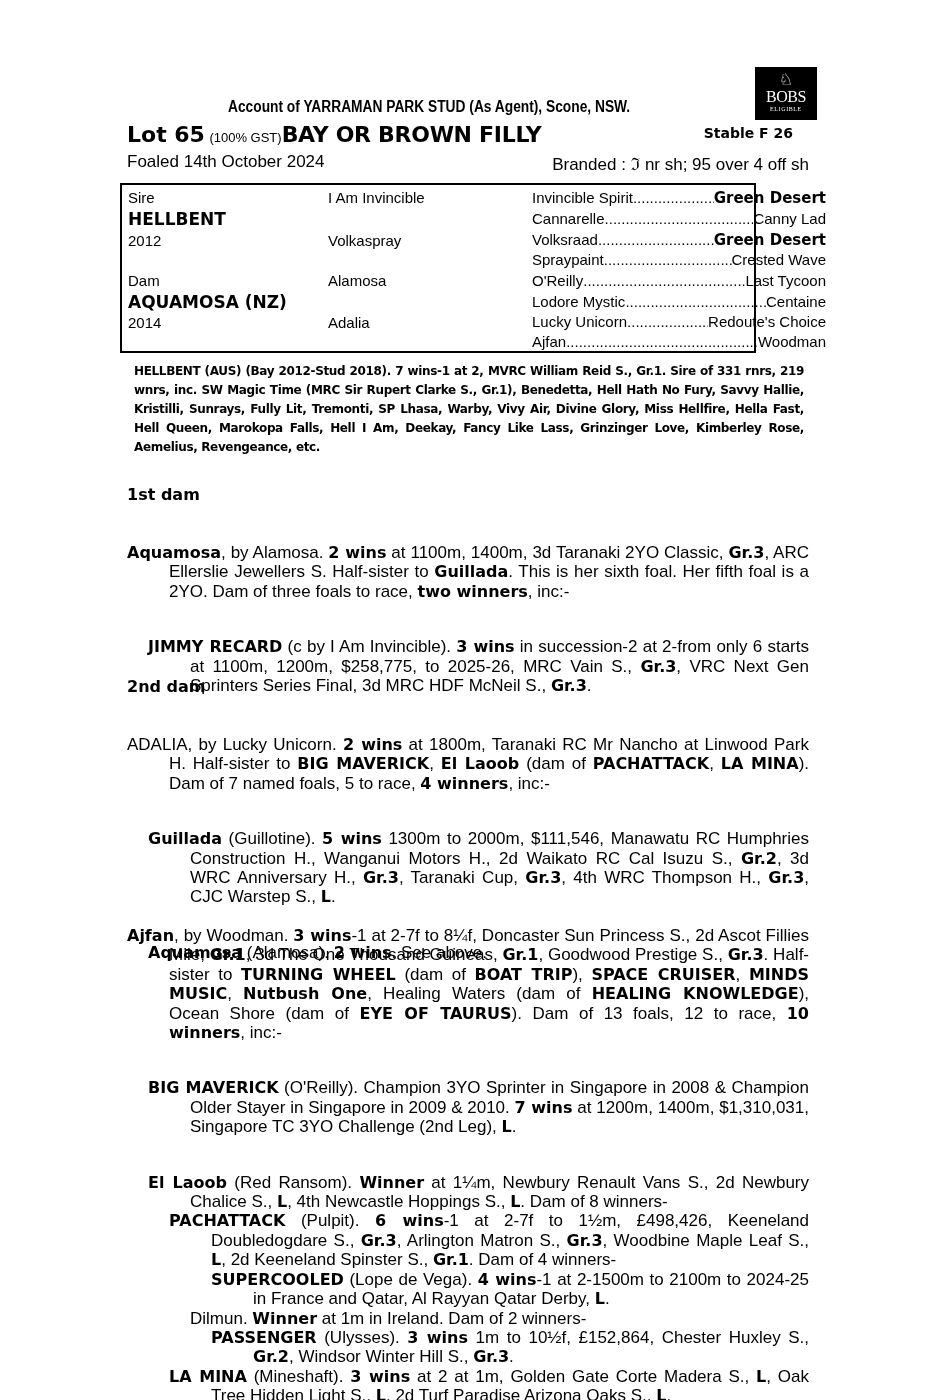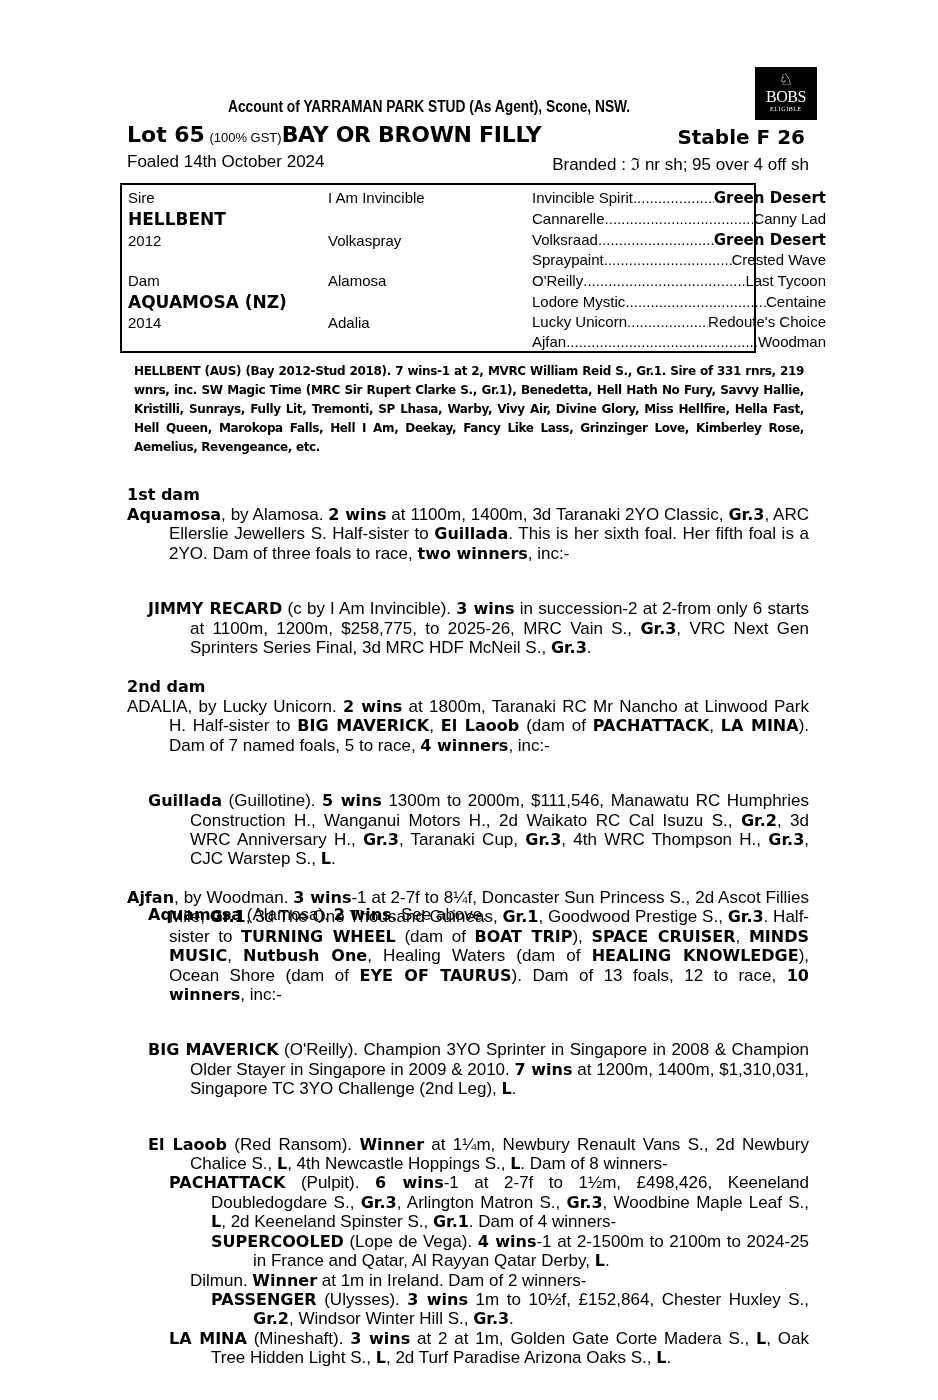--- a/index.html
+++ b/index.html
@@ -6,35 +6,35 @@
   body { width:938px; height:1400px; position:relative; color:#000; font-family:"Liberation Sans", sans-serif; overflow:hidden; }
   #logo { position:absolute; left:755px; top:67px; width:62px; height:53px; background:#000; color:#fff; text-align:center; }
   #logo .horse { font-size:16px; line-height:18px; margin-top:4px; }
   #logo .bobs { font-family:"Liberation Serif", serif; font-size:16px; line-height:16px; letter-spacing:-0.5px; }
   #logo .elig { font-family:"Liberation Serif", serif; font-size:6px; line-height:8px; letter-spacing:0.6px; }
   #account { position:absolute; left:228px; top:98px; font-size:16px; font-weight:bold; transform:scaleX(0.86); transform-origin:left top; white-space:nowrap; }
   #lotline { position:absolute; left:127px; top:122px; width:682px; height:28px; white-space:nowrap; }
   #lotline .lot { font-family:"DejaVu Sans", sans-serif; font-weight:bold; font-size:22px; }
   #lotline .gst { font-size:13px; }
   #lotline .desc { font-family:"DejaVu Sans", sans-serif; font-weight:bold; font-size:22px; letter-spacing:-0.3px; }
-  #lotline .stable { position:absolute; right:4px; top:3px; font-family:"DejaVu Sans", sans-serif; font-weight:bold; font-size:20px; }
+  #lotline .stable { position:absolute; right:16px; top:3px; font-family:"DejaVu Sans", sans-serif; font-weight:bold; font-size:14px; }
   #foaledline { position:absolute; left:127px; top:152px; width:682px; font-size:17px; white-space:nowrap; }
   #foaledline .brand { position:absolute; right:0; top:0; }
   #pedigree { position:absolute; left:120px; top:183px; width:636px; height:170px; border:2px solid #000; box-sizing:border-box; font-size:15px; }
   .pcell { position:absolute; white-space:nowrap; }
   .pname { font-family:"DejaVu Sans", sans-serif; font-weight:bold; font-size:17px; }
   .g3 { position:absolute; left:390px; width:294px; display:flex; white-space:nowrap; font-size:15px;margin-left:20px; }
   .g3 .dots { flex:1; overflow:hidden; }
   .g3 .dots::before { content:"........................................................................................................"; letter-spacing:0px; }
   .g3 .right.bold { font-family:"DejaVu Sans", sans-serif; font-weight:bold; font-size:15px; }
   #sirebio { position:absolute; left:134px; top:362px; width:670px; font-family:"DejaVu Sans", sans-serif; font-weight:bold; font-size:12px; line-height:19px; text-align:justify; letter-spacing:-0.35px; }
   .section { position:absolute; left:127px; width:682px; font-size:17px; line-height:19.4px; }
   .shead { font-family:"DejaVu Sans", sans-serif; font-weight:bold; font-size:16px; line-height:20px; }
   .entry { text-align:justify; text-align-last:left; }
-  .l0 { padding-left:42px; text-indent:-42px; }
+  .l0 { padding-left:42px; text-indent:-42px;margin-top:38px; }
   .l1 { padding-left:63px; text-indent:-42px;margin-top:36px; }
   .l2 { padding-left:84px; text-indent:-42px; }
   .l3 { padding-left:105px; text-indent:-42px; }
   .l4 { padding-left:126px; text-indent:-42px; }
   .hn { font-family:"DejaVu Sans", sans-serif; font-weight:bold; font-size:16px; }
 </style>
 </head>
 <body>
 
 <div id="logo">

